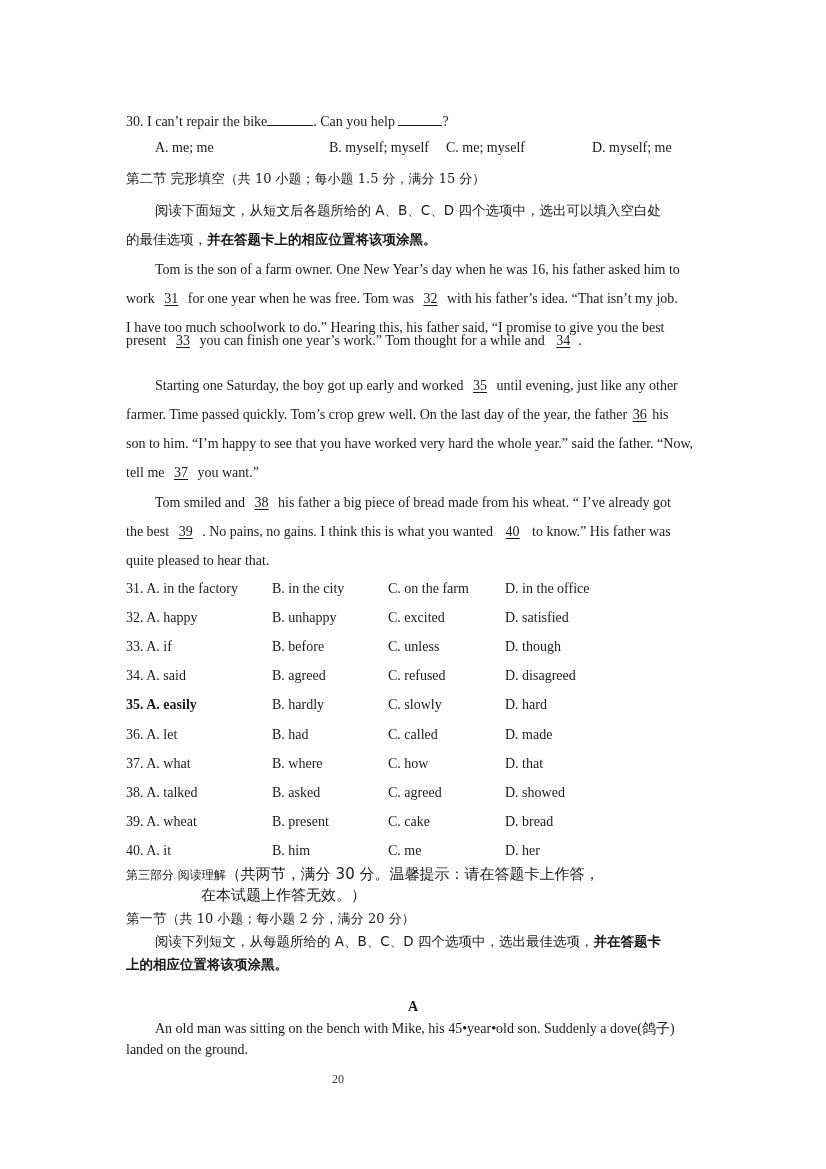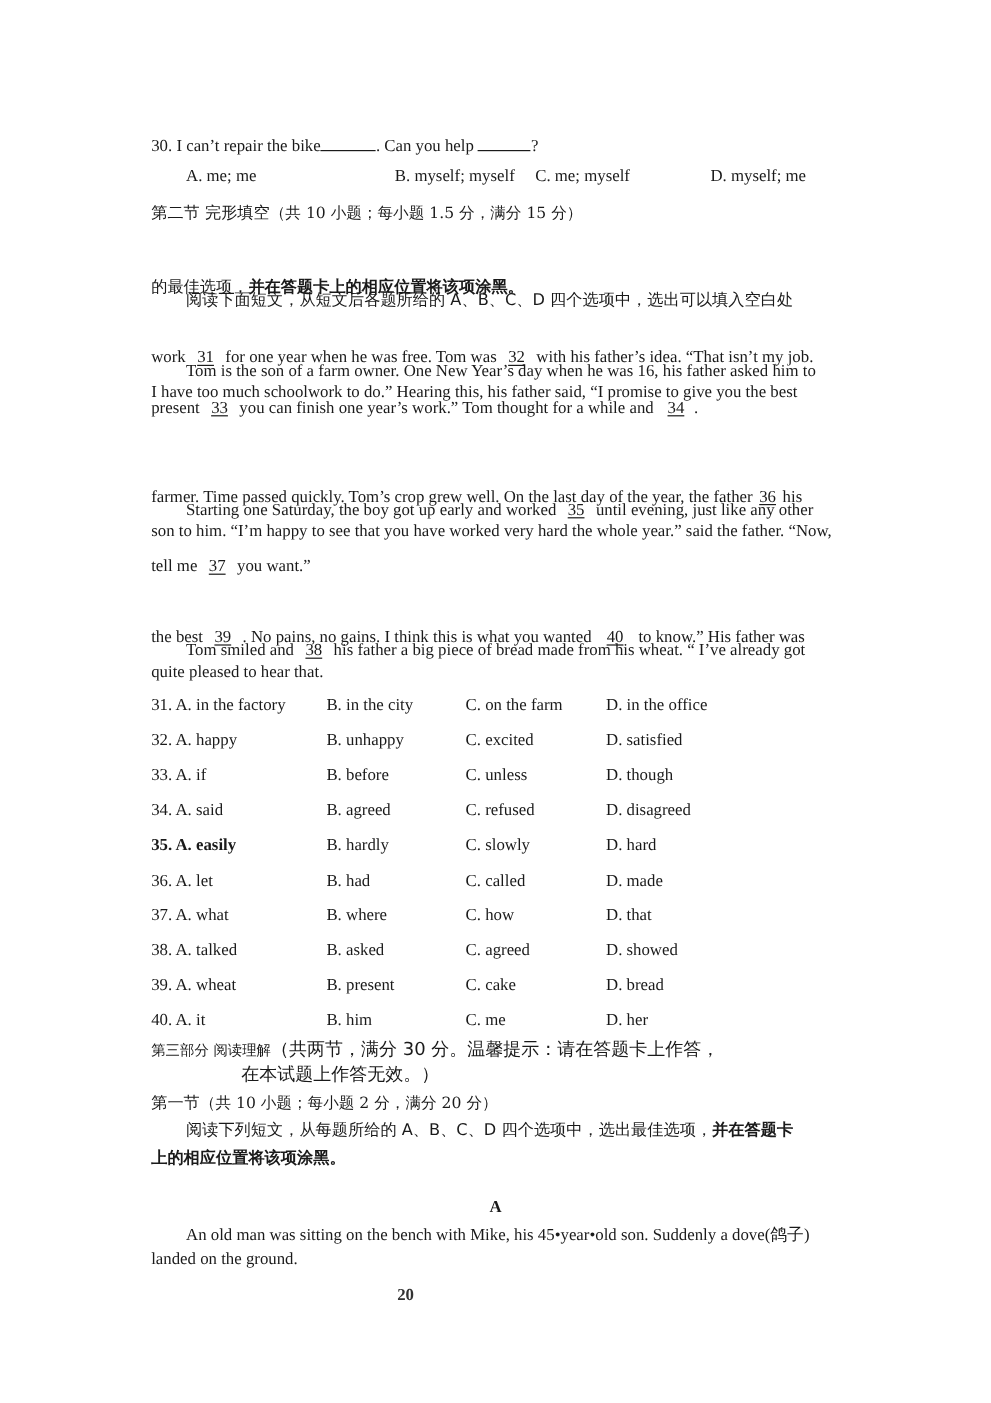--- a/index.html
+++ b/index.html
@@ -1,28 +1,28 @@
 <!DOCTYPE html>
 <html><head>
   <meta charset="utf-8">
   <style>
     html, body { margin: 0; padding: 0; background: #ffffff; }
     body { width: 826px; height: 1169px; position: relative; overflow: hidden;
            font-family: "Liberation Serif", "DejaVu Serif", serif; color: #1a1a1a; font-size: 14px; }
     .abs { position: absolute; white-space: nowrap; }
     .line { position: absolute; left: 126px; width: 580px; white-space: nowrap; line-height: 18px; }
-    .indent { padding-left: 29px; margin-top: 40px; }
+    .indent { padding-left: 29px; }
     .blank { display: inline-block; text-decoration: underline; text-underline-offset: 2px; }
     .under { display: inline-block; border-bottom: 1px solid #1a1a1a; height: 14px; vertical-align: baseline; }
     .cn { font-family: "DejaVu Sans", sans-serif; font-size: 13.5px; }
     .cn-small { font-family: "DejaVu Serif", serif; font-size: 13px; }
     .cn-bold { font-family: "DejaVu Sans", sans-serif; font-weight: bold; font-size: 13.5px; }
     .heading-big { font-family: "DejaVu Sans", sans-serif; font-size: 12px; }
     .opt { position: absolute; white-space: nowrap; }
-    .pagenum { position: absolute; left: 0; width: 676px; text-align: center; top: 1072px; font-size: 14px; color: #333; font-weight: bold; }
+    .pagenum { position: absolute; left: 0; width: 676px; text-align: center; top: 1072px; font-size: 12px; color: #333; }
   </style>
 </head>
 <body>
 
 <div class="line" style="top:111px;">
   <span>30. I can’t repair the bike</span><span class="under" style="width:46px;"></span><span>. Can you help </span><span class="under" style="width:44px;"></span><span>?</span>
 </div>
 <div class="abs" style="top:140px; left:155px;">A. me; me</div>
 <div class="abs" style="top:140px; left:329px;">B. myself; myself</div>
 <div class="abs" style="top:140px; left:446px;">C. me; myself</div>

